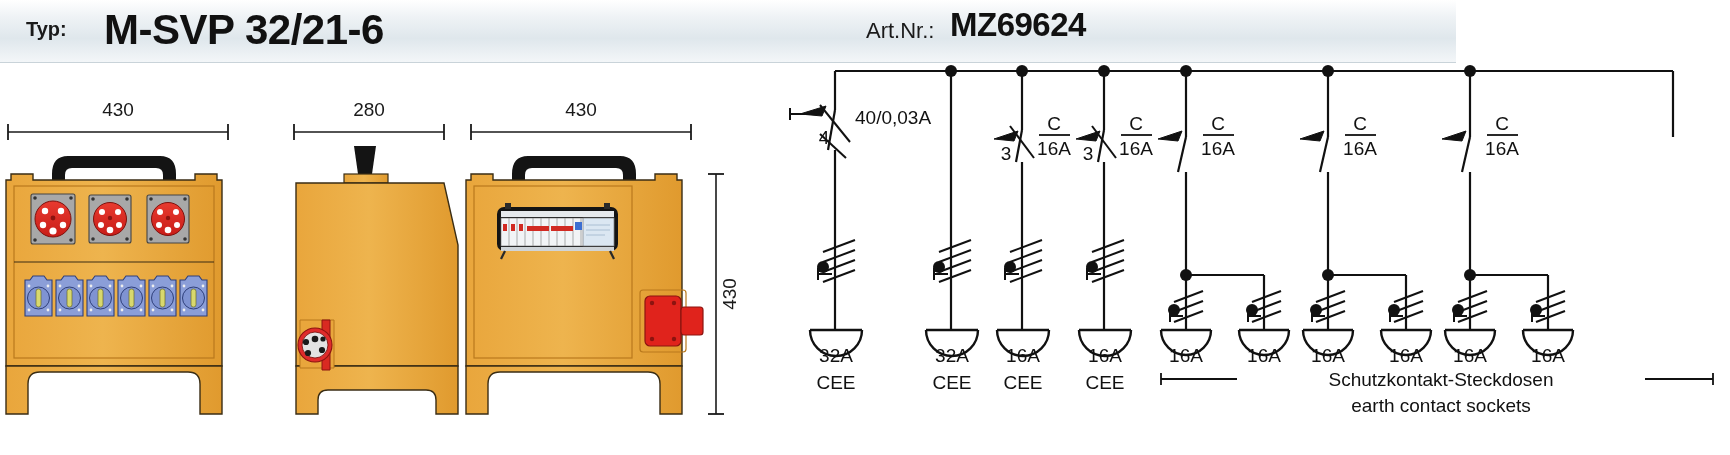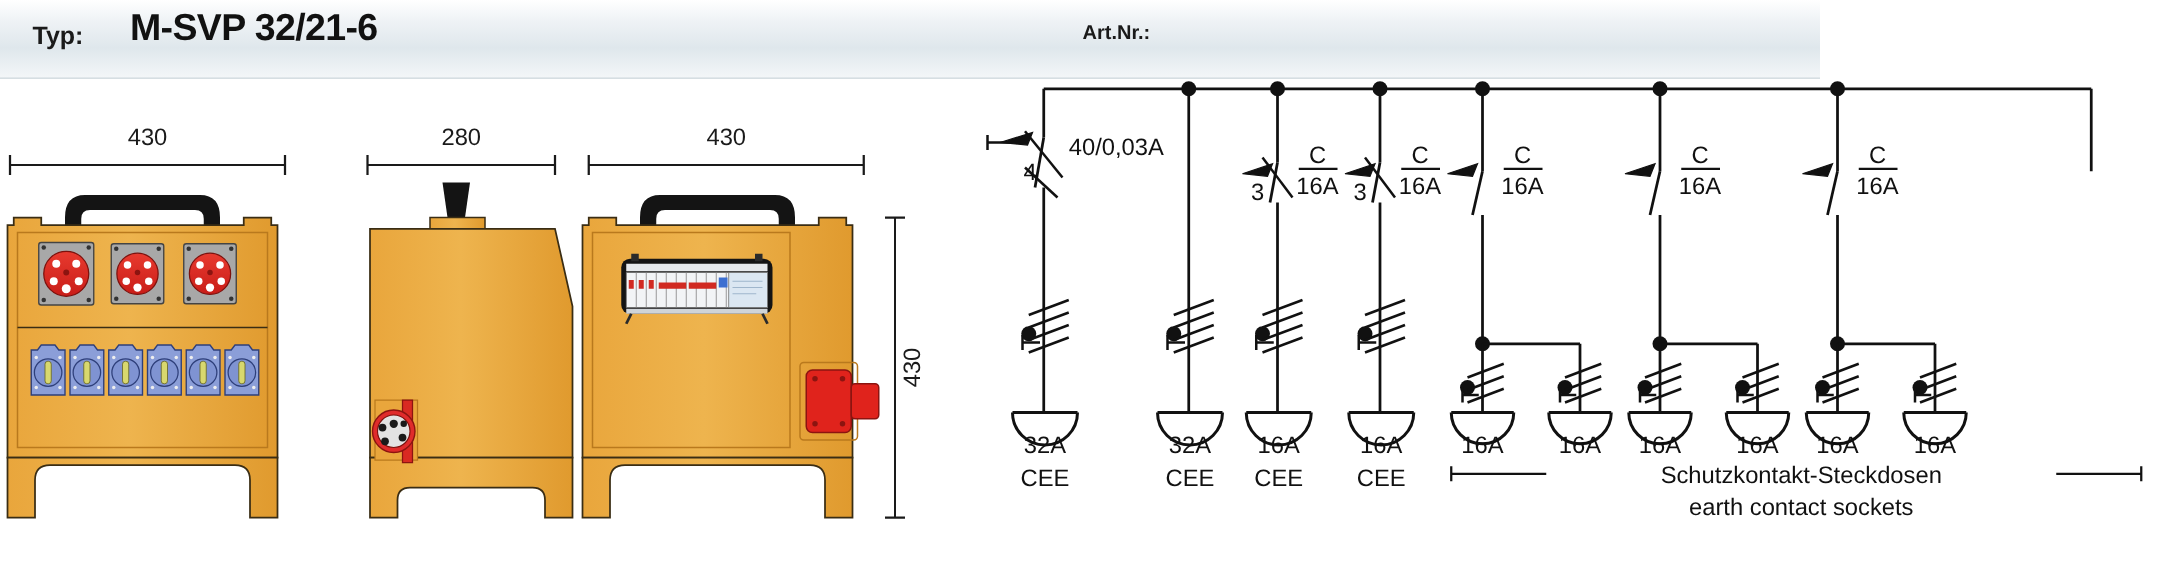--- a/index.html
+++ b/index.html
@@ -9,36 +9,37 @@
     font-family:"Liberation Sans", sans-serif;
     overflow:hidden;
     position:relative;
   }
   .header{
     position:absolute;left:0;top:0;width:1456px;height:62px;
     background:linear-gradient(to bottom,#ffffff 0%,#eef2f5 28%,#dfe7ec 62%,#f3f6f8 100%);
     border-bottom:1px solid #c9d3d9;
   }
   .hdr-typ-label{position:absolute;left:26px;top:18px;font-size:20px;font-weight:bold;color:#1a1a1a;letter-spacing:0px;}
-  .hdr-typ-value{position:absolute;left:104px;top:6px;font-size:30px;font-weight:bold;color:#111;letter-spacing:-0.5px;}
-  .hdr-art-label{position:absolute;left:866px;top:18px;font-size:16px;font-weight:bold;color:#1a1a1a;}
+  .hdr-typ-value{position:absolute;left:104px;top:6px;font-size:42px;font-weight:bold;color:#111;letter-spacing:-0.5px;}
+  .hdr-art-label{position:absolute;left:866px;top:18px;font-size:22px;font-weight:normal;color:#1a1a1a;}
   .hdr-art-value{position:absolute;left:950px;top:6px;font-size:33px;font-weight:bold;color:#111;letter-spacing:-0.5px;}
 
   .stage{position:absolute;left:0;top:62px;width:1542px;height:393px;}
   svg{display:block;}
   .dimtxt{font-family:"Liberation Sans",sans-serif;font-size:19px;fill:#1a1a1a;}
   .ctxt{font-family:"Liberation Sans",sans-serif;font-size:19px;fill:#111;}
 </style>
 </head>
 <body>
 
 <div class="header">
   <div class="hdr-typ-label">Typ:</div>
   <div class="hdr-typ-value">M-SVP 32/21-6</div>
   <div class="hdr-art-label">Art.Nr.:</div>
+  <div class="hdr-art-value">MZ69624</div>
 </div>
 
 <div class="stage">
 <svg width="1730" height="393" viewBox="0 0 1730 393" xmlns="http://www.w3.org/2000/svg">
   <defs>
     <linearGradient id="bodyG" x1="0" y1="0" x2="1" y2="0">
       <stop offset="0%" stop-color="#e9a63c"></stop>
       <stop offset="45%" stop-color="#eeb44e"></stop>
       <stop offset="100%" stop-color="#e09a2e"></stop>
     </linearGradient>

